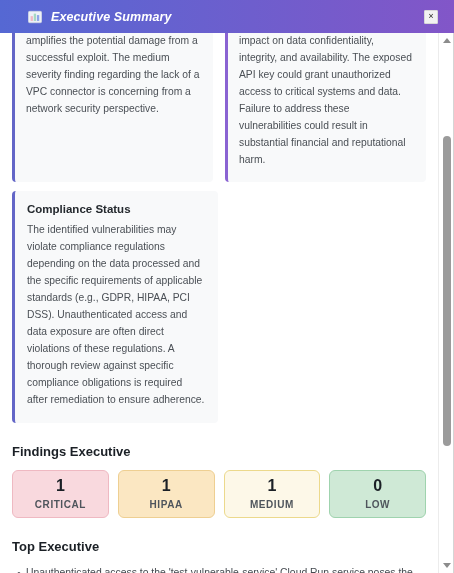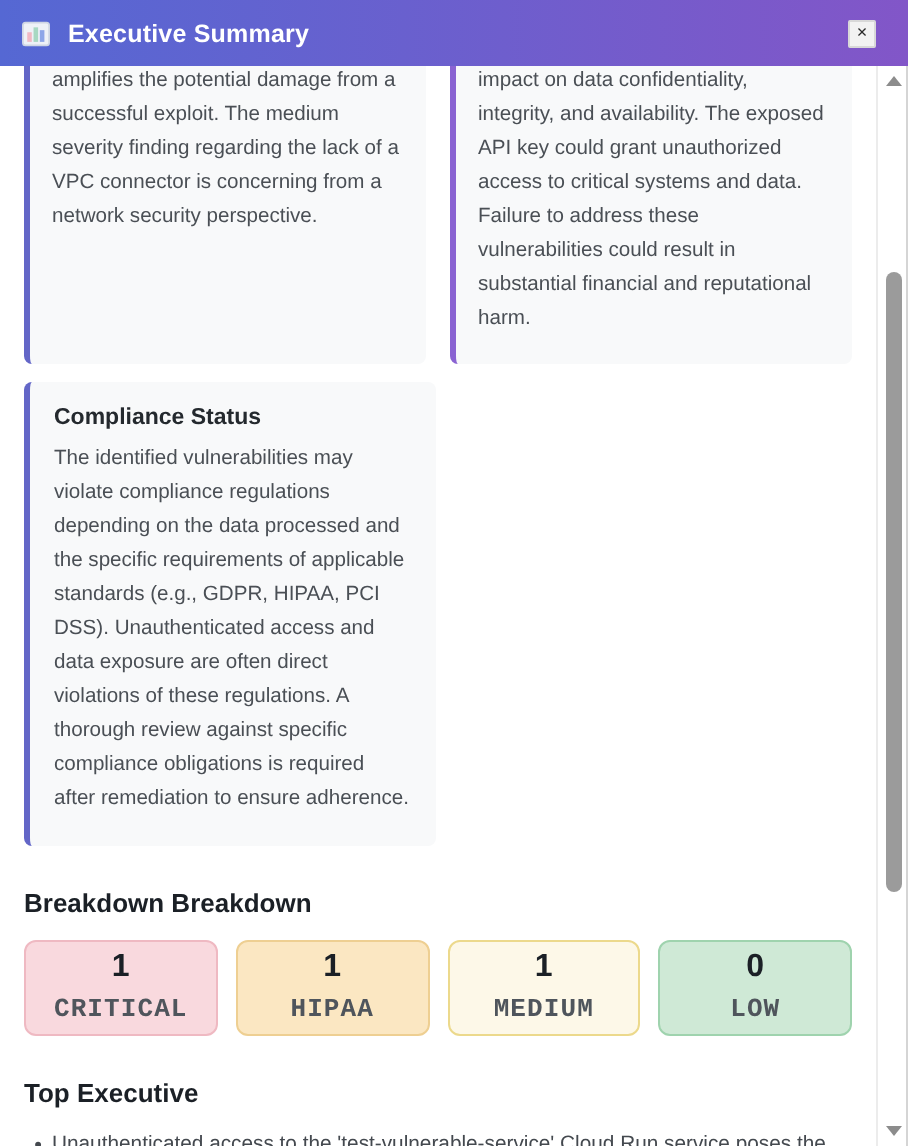--- a/index.html
+++ b/index.html
@@ -20,22 +20,23 @@
     overflow: hidden;
   }
 
   
   .titlebar {
     position: relative;
     height: 33px;
     background: linear-gradient(90deg, #5568d3 0%, #6a5bcd 38%, #7e57c2 68%, #8256c8 100%);
     display: flex;
     align-items: center;
-    padding: 0 8px 0 11px;
+    padding: 0 8px 0 28px;
     flex-shrink: 0;
+    font-style: italic;
   }
 
   .title-icon {
     width: 14px;
     height: 14px;
     margin-right: 9px;
     display: block;
     flex-shrink: 0;
   }
 
@@ -155,26 +156,25 @@
   }
 
   .finding-count {
     font-size: 16px;
     font-weight: bold;
     color: #1b2026;
     line-height: 1.15;
   }
 
   .finding-label {
-    font-size: 13px;
+    font-size: 10px;
     font-weight: bold;
     letter-spacing: 0.55px;
     color: #4f555c;
     margin-top: 3px;
-    font-family: Liberation Mono, monospace;
   }
 
   
   .concerns {
     padding: 0 14px 0 12px;
     margin-top: 2px;
   }
 
   .concern-item {
     position: relative;
@@ -277,21 +277,21 @@
         </div>
       </div>
 
       <div class="compliance-wrap">
         <div class="compliance-card" style="border-left-color: rgb(99, 102, 199);">
           <div class="card-title">Compliance Status</div>
           <div class="card-body">The identified vulnerabilities may violate compliance regulations depending on the data processed and the specific requirements of applicable standards (e.g., GDPR, HIPAA, PCI DSS). Unauthenticated access and data exposure are often direct violations of these regulations. A thorough review against specific compliance obligations is required after remediation to ensure adherence.</div>
         </div>
       </div>
 
-      <div class="section-heading">Breakdown Breakdown</div>
+      <div class="section-heading">Findings Executive</div>
       <div class="findings">
         <div class="finding-card" id="fc0" style="background: rgb(249, 217, 222); border-color: rgb(239, 185, 194);">
           <div class="finding-count">1</div>
           <div class="finding-label">CRITICAL</div>
         </div>
         <div class="finding-card" id="fc1" style="background: rgb(251, 231, 194); border-color: rgb(238, 207, 146);">
           <div class="finding-count">1</div>
           <div class="finding-label">HIPAA</div>
         </div>
         <div class="finding-card" id="fc2" style="background: rgb(253, 248, 232); border-color: rgb(236, 217, 140);">

